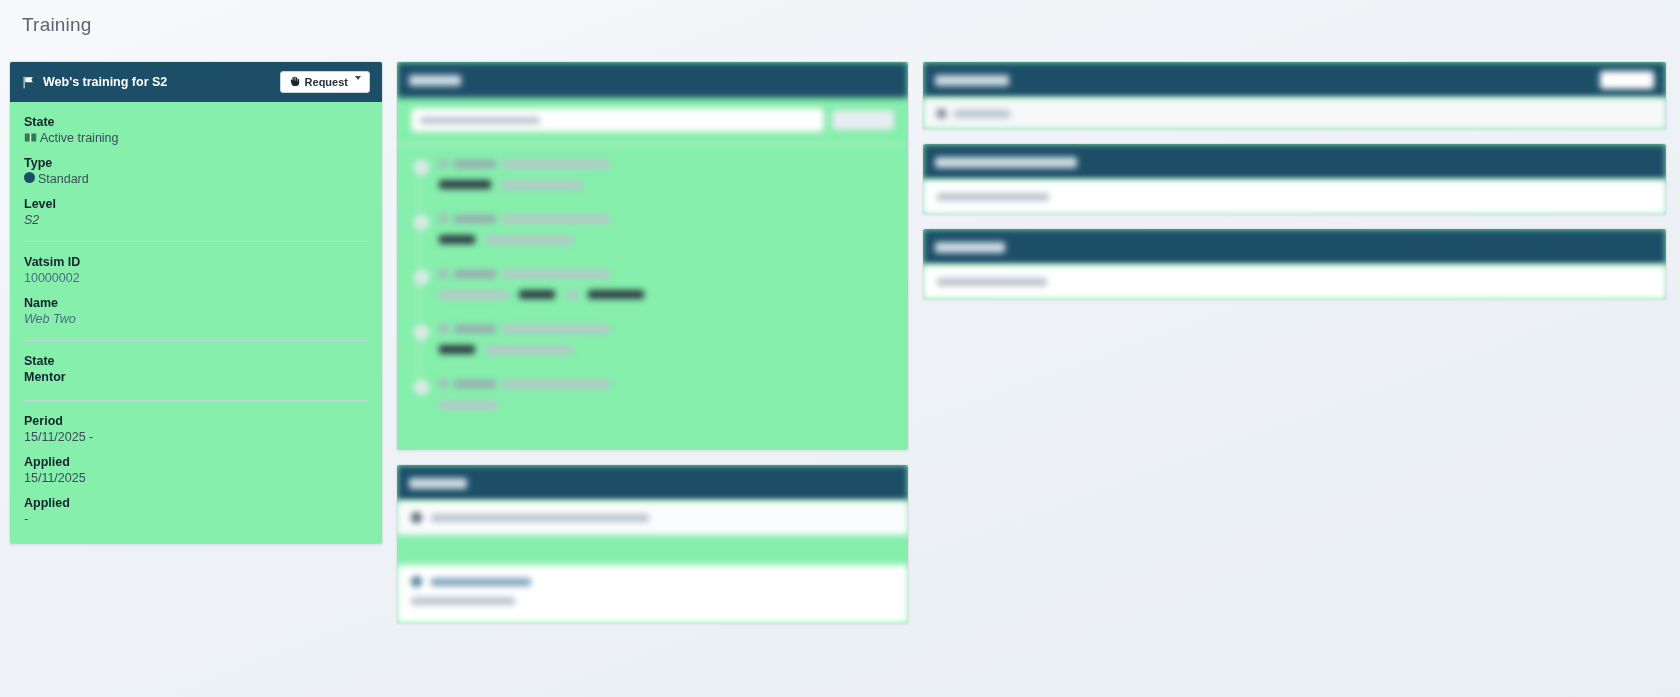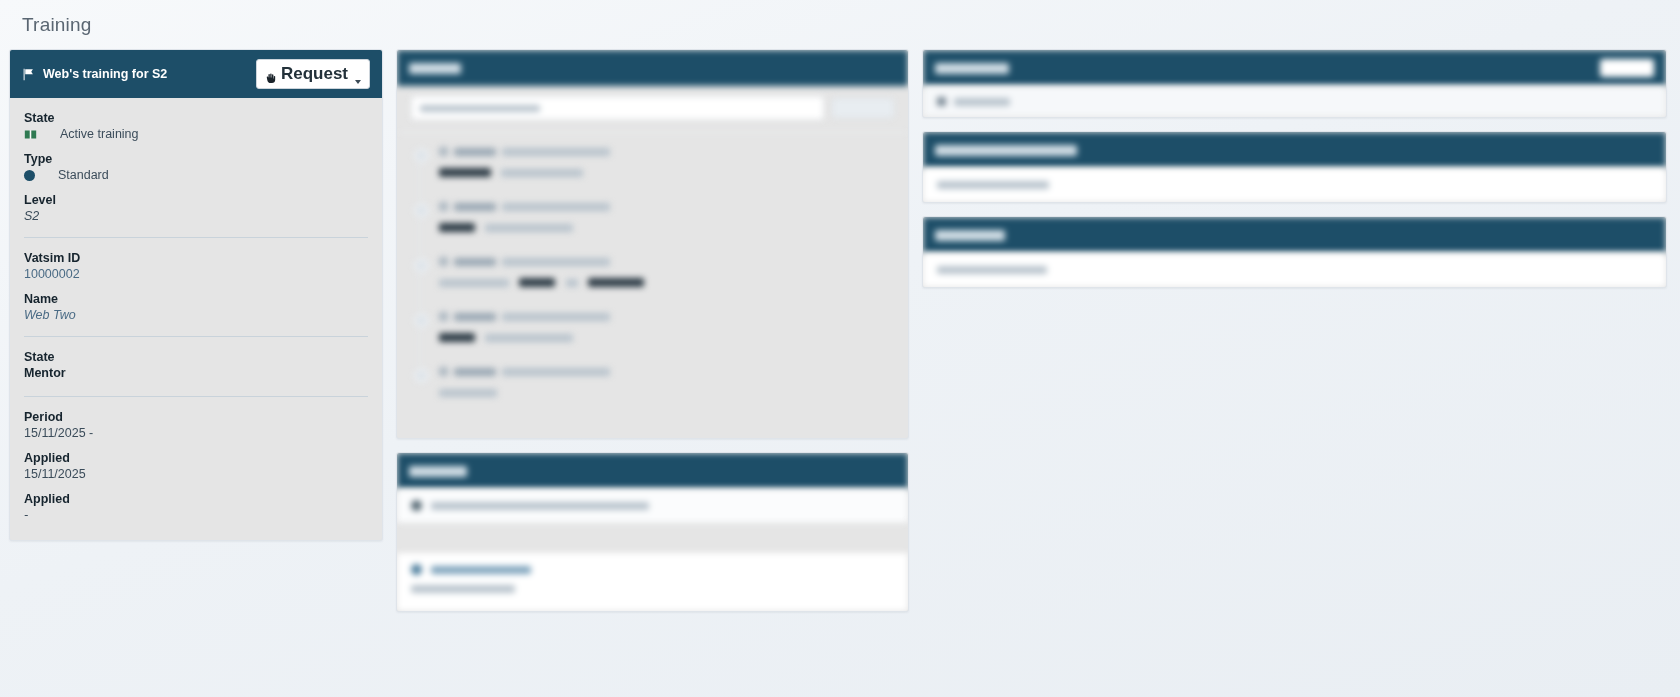--- a/index.html
+++ b/index.html
@@ -32,26 +32,27 @@
     align-items: flex-start;
     gap: 13px;
     padding: 13px 13px 0 9px;
   }
   .col-left   { width: 374px; flex: 0 0 374px; }
   .col-mid    { width: 513px; flex: 0 0 513px; }
   .col-right  { flex: 1 1 auto; min-width: 0; }
 
   
   .card {
-    background: #e5e5e5;
+    background: #86efac;
     border: 1px solid #dfe4ea;
     border-radius: 3px;
     box-shadow: 0 1px 2px rgba(30,50,70,0.06);
     margin-bottom: 13px;
     overflow: hidden;
+    margin-top: 12px;
   }
   .card-head {
     background: #1d4e68;
     color: #ffffff;
     padding: 9px 12px;
     font-size: 12.5px;
     font-weight: bold;
     display: flex;
     align-items: center;
     justify-content: space-between;
@@ -67,25 +68,25 @@
   
   .ico { display: inline-block; line-height: 1; flex: 0 0 auto; }
   .ico svg { display: block; }
 
   
   .btn-request {
     background: #ffffff;
     color: #23313a;
     border: 1px solid #ccd4db;
     border-radius: 3px;
-    font-size: 17px;
+    font-size: 11px;
     font-weight: bold;
     padding: 4px 8px;
     display: inline-flex;
-    align-items: flex-end;
+    align-items: flex-start;
     gap: 5px;
     cursor: pointer;
     white-space: nowrap;
   }
   .caret {
     width: 0; height: 0;
     border-left: 3.5px solid transparent;
     border-right: 3.5px solid transparent;
     border-top: 4px solid #3b4a55;
     margin-left: 2px;
@@ -101,22 +102,22 @@
     font-size: 12.5px;
     font-weight: bold;
     color: #16242e;
     margin-bottom: 2px;
   }
   .ddesc {
     font-size: 12.5px;
     color: #3b4c5a;
     margin-bottom: 11px;
     display: flex;
-    align-items: center;
-    gap: 23px;
+    align-items: flex-start;
+    gap: 3px;
   }
   .ddesc.link { color: #4a6b85; }
   .ddesc:last-child { margin-bottom: 0; font-style: italic; }
 
   .dot-standard {
     width: 11px; height: 11px;
     border-radius: 50%;
     background: #1d4e68;
     display: inline-block;
   }

